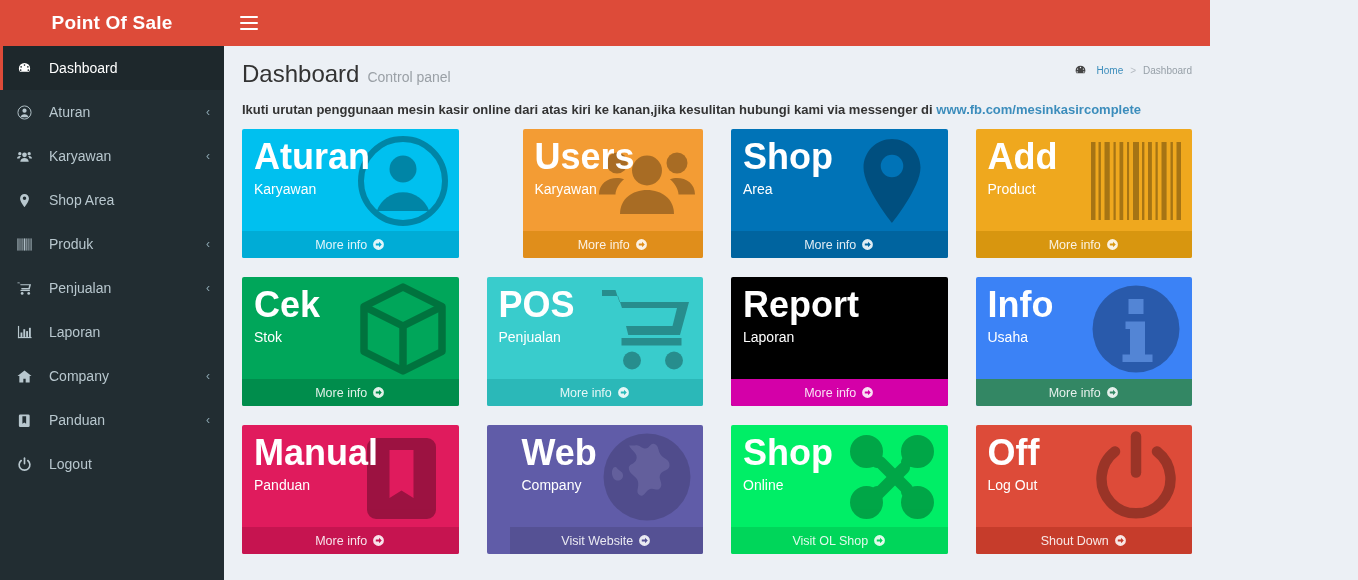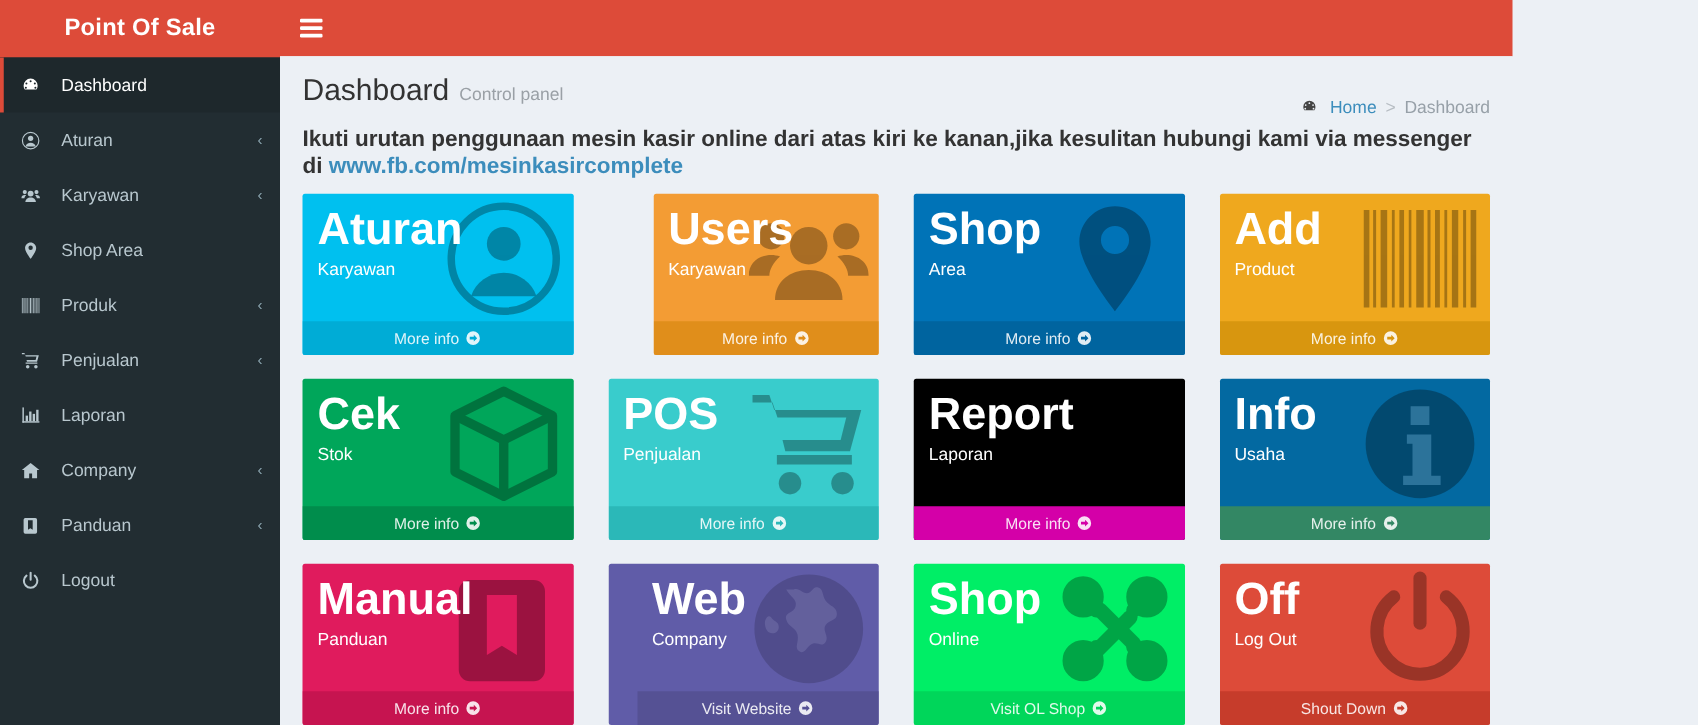--- a/index.html
+++ b/index.html
@@ -57,30 +57,30 @@
   }
 
   .content { flex: 1; background: #ecf0f5; padding: 0 18px; position: relative; }
 
   .page-head {
     display: flex; align-items: baseline; padding: 14px 0 0 0; position: relative;
   }
   .page-title { font-size: 24px; color: #333333; font-weight: normal; }
   .page-sub { font-size: 14px; color: #9aa0a6; margin-left: 8px; }
   .breadcrumb {
-    position: absolute; right: 0; top: 32px;
+    position: absolute; right: 0; top: 18px;
     display: flex; align-items: center; gap: 7px;
-    font-size: 14px; color: #97a0a8;
+    font-size: 10px; color: #97a0a8;
   }
   .breadcrumb a { color: #3c8dbc; text-decoration: none; }
   .bc-sep { color: #b6bcc2; }
   .bc-ico { display: inline-flex; margin-right: 3px; color: #444; }
 
   .notice {
-    font-size: 18px; color: #333; margin-top: 14px; font-weight: 600;
+    font-size: 13px; color: #333; margin-top: 14px; font-weight: 600;
   }
   .notice a { color: #3c8dbc; text-decoration: none; }
 
   
   .grid {
     display: grid;
     grid-template-columns: repeat(4, 1fr);
     gap: 19px 28px;
     margin-top: 12px;
   }
@@ -428,21 +428,21 @@
             </div>
             <div class="card-foot" style="background:#d400a8">
               <span>More info</span>
               <span class="foot-arrow">
                 <svg width="13" height="13" viewBox="0 0 24 24" fill="currentColor">
                   <path d="M12 2a10 10 0 1 0 0 20 10 10 0 0 0 0-20zm1 5 5 5-5 5v-3H7v-4h6z"></path>
                 </svg>
               </span>
             </div>
           </div>
-          <div class="card" style="background: #0369a1;">
+          <div class="card" style="background: #3b82f6;">
             <div class="card-body">
               <div class="card-ico">
                 <svg viewBox="0 0 64 64" fill="currentColor">
                   <circle cx="32" cy="32" r="29"></circle>
                   <rect x="27" y="12" width="10" height="10" fill="#fff" opacity=".55"></rect>
                   <path d="M25 27h13v22h5v5H23v-5h5V32h-3z" fill="#fff" opacity=".55"></path>
                 </svg>
               </div>
               <div class="card-num">Info</div>
               <div class="card-text">Usaha</div>

